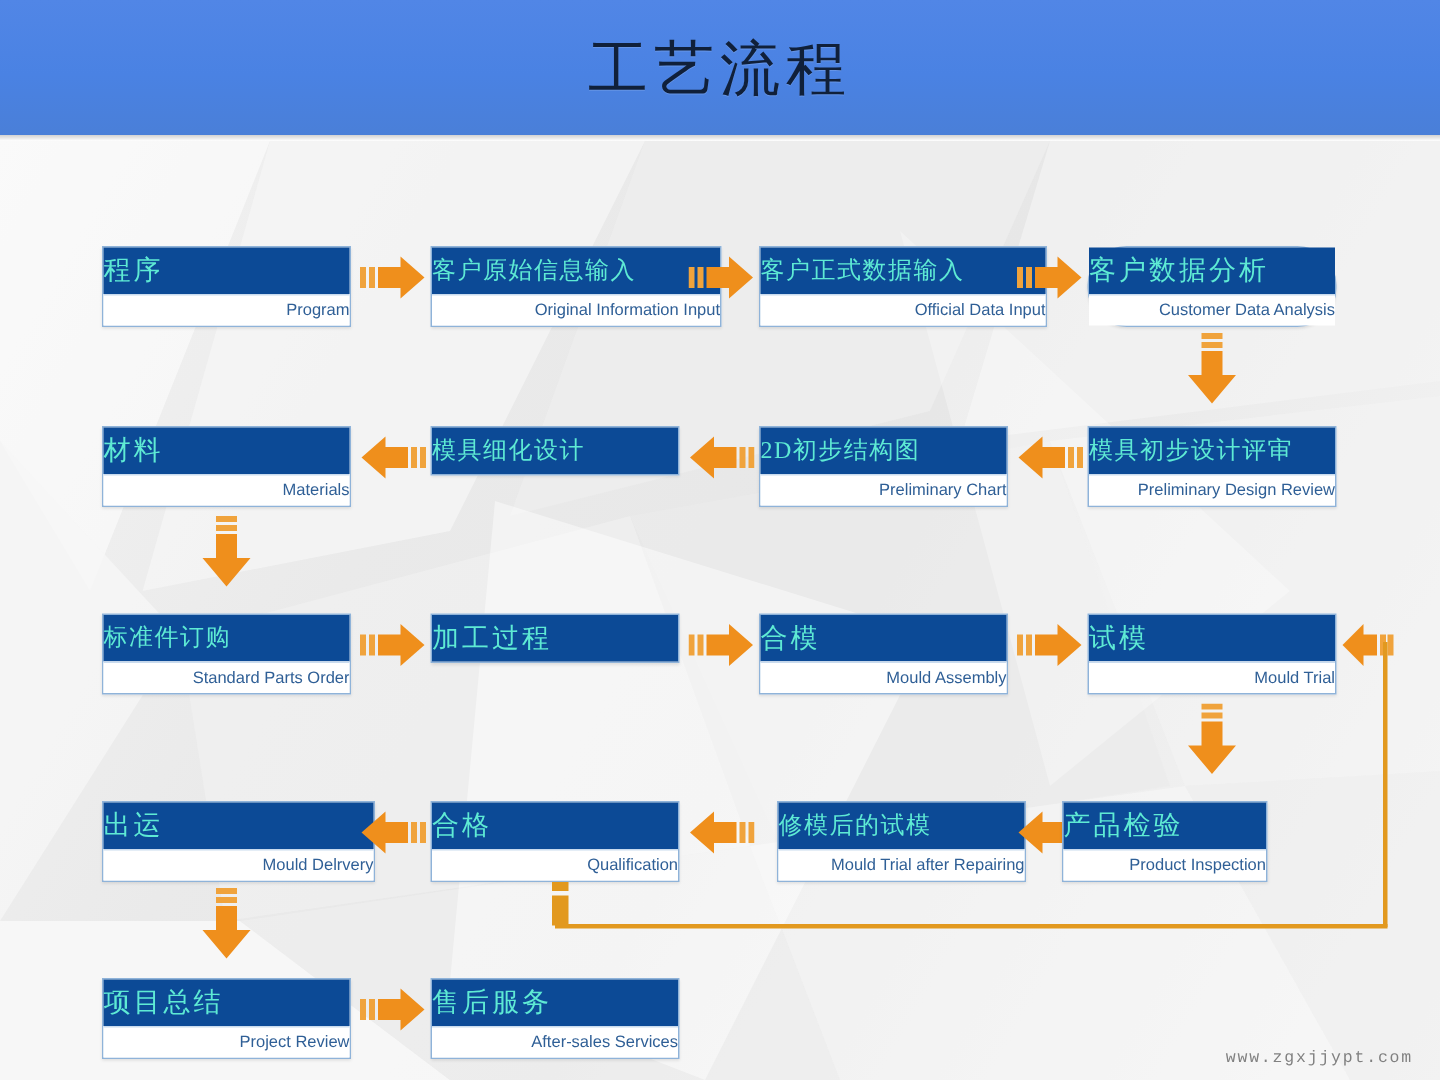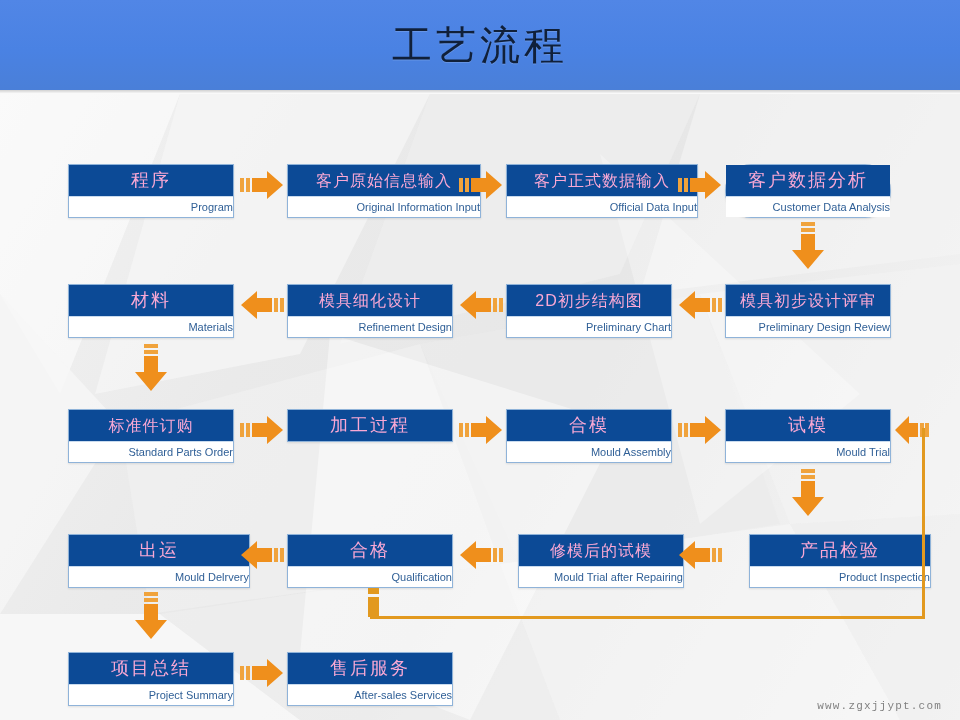--- a/index.html
+++ b/index.html
@@ -43,27 +43,27 @@
   
   .node{
     position:absolute;
     border:1px solid #8fb3d9;
     background:#fbfcfd;
     box-shadow:0 1px 2px rgba(0,0,0,.10);
     box-sizing:border-box;
   }
   .node .cn{
     background:#0c4a96;
-    color:#f9a8d4;
+    color:#5eead4;
     height:31px;
     line-height:31px;
-    text-align:center;
+    text-align:left;
     font-size:18px;
     letter-spacing:2px;
-    font-family:Liberation Sans, sans-serif;
+    font-family:Liberation Serif, serif;
     white-space:nowrap;
     overflow:hidden;
   }
   .node .cn.small{font-size:16px;letter-spacing:1px;}
   .node .en{
     height:20px;line-height:20px;text-align:right;
     color:#2f5f96;font-size:11px;
     background:#ffffff;
     border-top:1px solid #c9dbee;
     white-space:nowrap;overflow:hidden;
@@ -171,21 +171,20 @@
     <div class="arrow" style="left:240px;top:196px;">
       <svg width="44" height="30" viewBox="0 0 44 30">
         <rect x="40" y="8" width="4" height="14" fill="#f0a33c"></rect>
         <rect x="34" y="8" width="4" height="14" fill="#f0a33c"></rect>
         <path d="M32 8 L17 8 L17 1 L1 15 L17 29 L17 22 L32 22 Z" fill="#ef8f1c"></path>
       </svg>
     </div>
 
     <div class="node" style="left:287px;top:190px;width:166px;">
       <div class="cn small">模具细化设计</div>
-      <div class="en">Refinement Design</div>
     </div>
     <div class="arrow" style="left:459px;top:196px;">
       <svg width="44" height="30" viewBox="0 0 44 30">
         <rect x="40" y="8" width="4" height="14" fill="#f0a33c"></rect>
         <rect x="34" y="8" width="4" height="14" fill="#f0a33c"></rect>
         <path d="M32 8 L17 8 L17 1 L1 15 L17 29 L17 22 L32 22 Z" fill="#ef8f1c"></path>
       </svg>
     </div>
 
     <div class="node" style="left:506px;top:190px;width:166px;">
@@ -298,41 +297,41 @@
       <div class="en">Mould Trial after Repairing</div>
     </div>
     <div class="arrow" style="left:678px;top:446px;">
       <svg width="44" height="30" viewBox="0 0 44 30">
         <rect x="40" y="8" width="4" height="14" fill="#f0a33c"></rect>
         <rect x="34" y="8" width="4" height="14" fill="#f0a33c"></rect>
         <path d="M32 8 L17 8 L17 1 L1 15 L17 29 L17 22 L32 22 Z" fill="#ef8f1c"></path>
       </svg>
     </div>
 
-    <div class="node" style="left:749px;top:440px;width:182px;">
+    <div class="node" style="left:708px;top:440px;width:137px;">
       <div class="cn">产品检验</div>
       <div class="en">Product Inspection</div>
     </div>
 
     <div class="arrow" style="left:134px;top:498px;">
       <svg width="34" height="48" viewBox="0 0 34 48">
         <rect x="10" y="0" width="14" height="4" fill="#f0a33c"></rect>
         <rect x="10" y="6" width="14" height="4" fill="#f0a33c"></rect>
         <path d="M10 12 L24 12 L24 28 L33 28 L17 47 L1 28 L10 28 Z" fill="#ef8f1c"></path>
       </svg>
     </div>
 
     <div class="loop" style="left:370px;top:522px;width:555px;height:3px;"></div>
     <div class="loop" style="left:922px;top:334px;width:3px;height:190px;"></div>
     <div class="loop" style="left:368px;top:503px;width:11px;height:20px;"></div>
     <div class="loop" style="left:368px;top:494px;width:11px;height:6px;"></div>
 
     <div class="node" style="left:68px;top:558px;width:166px;">
       <div class="cn">项目总结</div>
-      <div class="en">Project Summary</div>
+      <div class="en">Project Review</div>
     </div>
     <div class="arrow" style="left:240px;top:564px;">
       <svg width="44" height="30" viewBox="0 0 44 30">
         <rect x="0" y="8" width="4" height="14" fill="#f0a33c"></rect>
         <rect x="6" y="8" width="4" height="14" fill="#f0a33c"></rect>
         <path d="M12 8 L27 8 L27 1 L43 15 L27 29 L27 22 L12 22 Z" fill="#ef8f1c"></path>
       </svg>
     </div>
 
     <div class="node" style="left:287px;top:558px;width:166px;">

